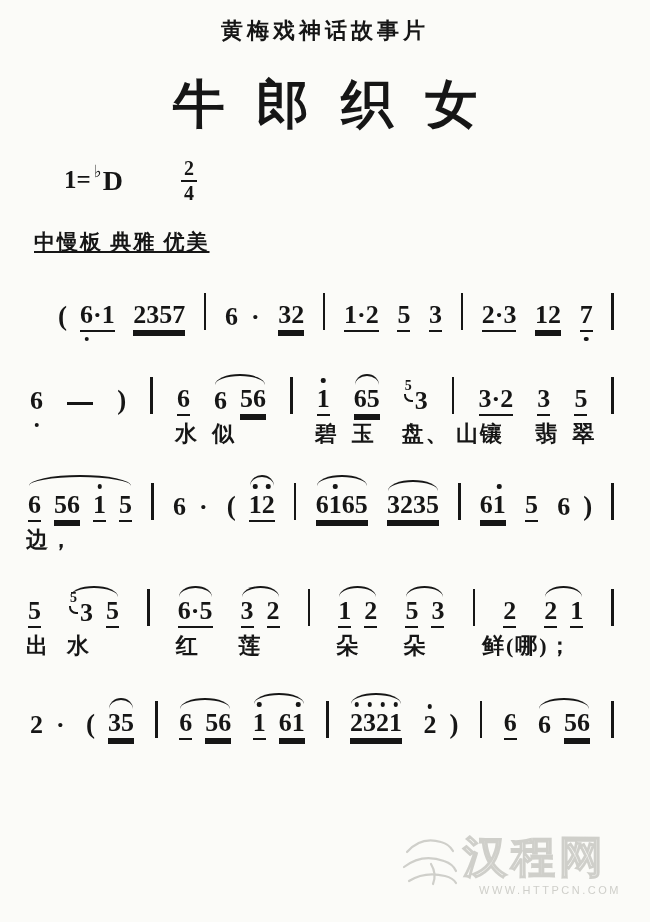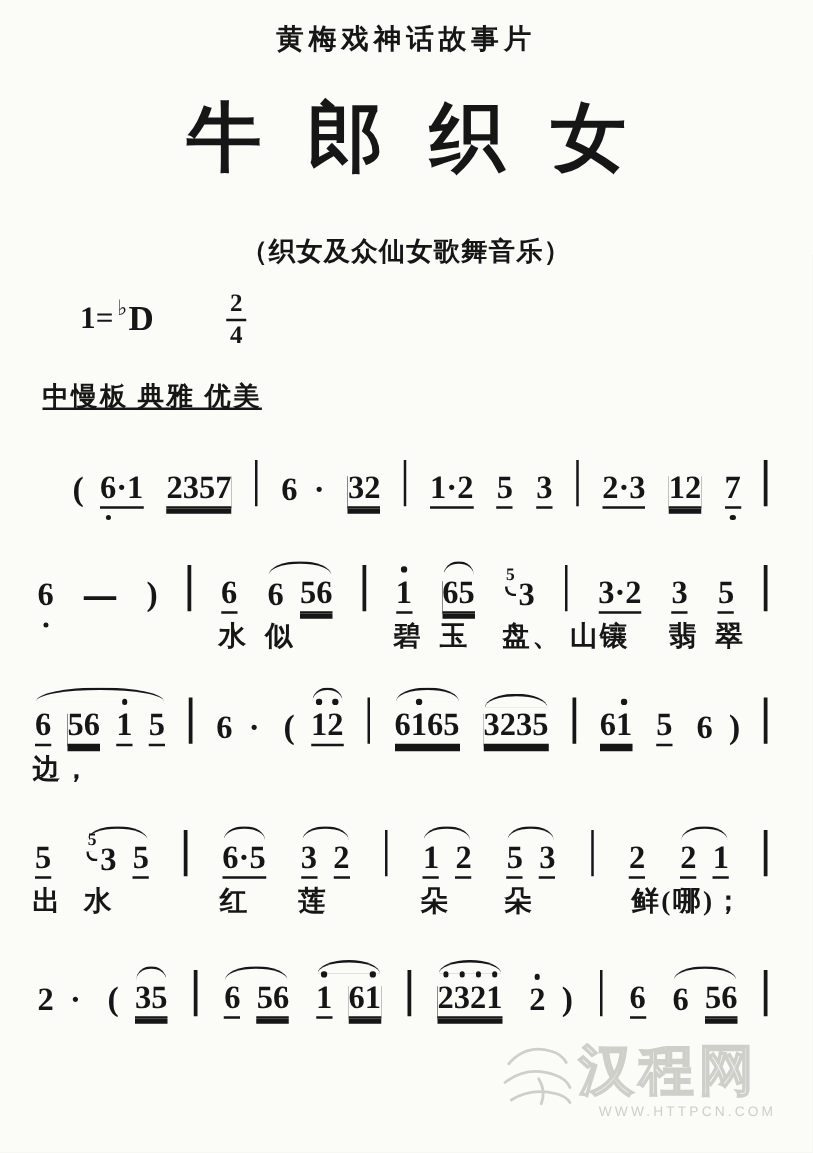--- a/index.html
+++ b/index.html
@@ -9,21 +9,21 @@
     width:650px;height:922px;
     margin:0 auto;
     background:#fbfbf8;
     overflow:hidden;
     font-family:"Liberation Serif","DejaVu Serif",serif;
     color:#161616;
   }
   
   .hdr{text-align:center;}
   .series{padding-top:16px;font-size:22px;font-weight:bold;letter-spacing:4px;}
-  .main-title{margin-top:24px;font-size:60px;font-weight:bold;letter-spacing:0.62em;text-indent:0.62em;}
+  .main-title{margin-top:24px;font-size:52px;font-weight:bold;letter-spacing:0.62em;text-indent:0.62em;}
   .sub-title{margin-top:16px;font-size:25px;font-weight:bold;letter-spacing:1px;}
   .piece-title{margin-top:40px;font-size:31px;font-weight:bold;letter-spacing:0.45em;text-indent:0.45em;}
   .piece-sub{margin-top:36px;font-size:21px;font-weight:bold;letter-spacing:1px;}
   
   .keyline{display:flex;align-items:center;margin:18px 0 0 64px;}
   .key{display:flex;align-items:flex-start;font-weight:bold;}
   .key .kp{font-size:25px;line-height:1;}
   .key .flat{font-size:17px;line-height:1;margin:-4px 1px 0 3px;}
   .key .klet{font-size:28px;line-height:1;}
   .meter{display:inline-flex;flex-direction:column;align-items:center;margin-left:58px;font-weight:bold;font-size:20px;line-height:1.05;}
@@ -57,21 +57,20 @@
   .watermark{position:absolute;right:24px;bottom:14px;z-index:0;}
   .score,.hdr,.pagenum{position:relative;z-index:1;}
 </style>
 </head>
 <body>
 
 <div class="page">
   <div class="hdr">
     <div class="series">黄梅戏神话故事片</div>
     <div class="main-title">牛郎织女</div>
-    <div class="piece-sub">（织女及众仙女歌舞音乐）</div>
   </div>
 
   <div class="keyline">
     <span class="key">
       <span class="kp">1=</span>
       <span class="flat">♭</span>
       <span class="klet">D</span>
     </span>
     <span class="meter">
       <span class="top">2</span>
@@ -421,21 +420,21 @@
           </span>
           <span class="bar"></span>
         </div>
         <div class="lyrics">
           <span class="lyr" style="left: -2px;">出</span>
           <span class="lyr" style="left: 39.1094px;">水</span>
           <span class="lyr" style="left: 147.828px;">红</span>
           <span class="lyr" style="left: 210.609px;">莲</span>
           <span class="lyr" style="left: 308.328px;">朵</span>
           <span class="lyr" style="left: 375.438px;">朵</span>
-          <span class="lyr" style="left: 477px;">鲜(哪)；</span>
+          <span class="lyr" style="left: 454px;">鲜(哪)；</span>
         </div>
       </div>
       <div class="score-row" style="padding-left: 30px; margin-top: 26px;">
         <div class="notes">
           <span class="note">
             <span class="txt">
               <span class="ch">2</span>
               <span class="ch ch-space">&nbsp;</span>
               <span class="ch">·</span>
             </span>

